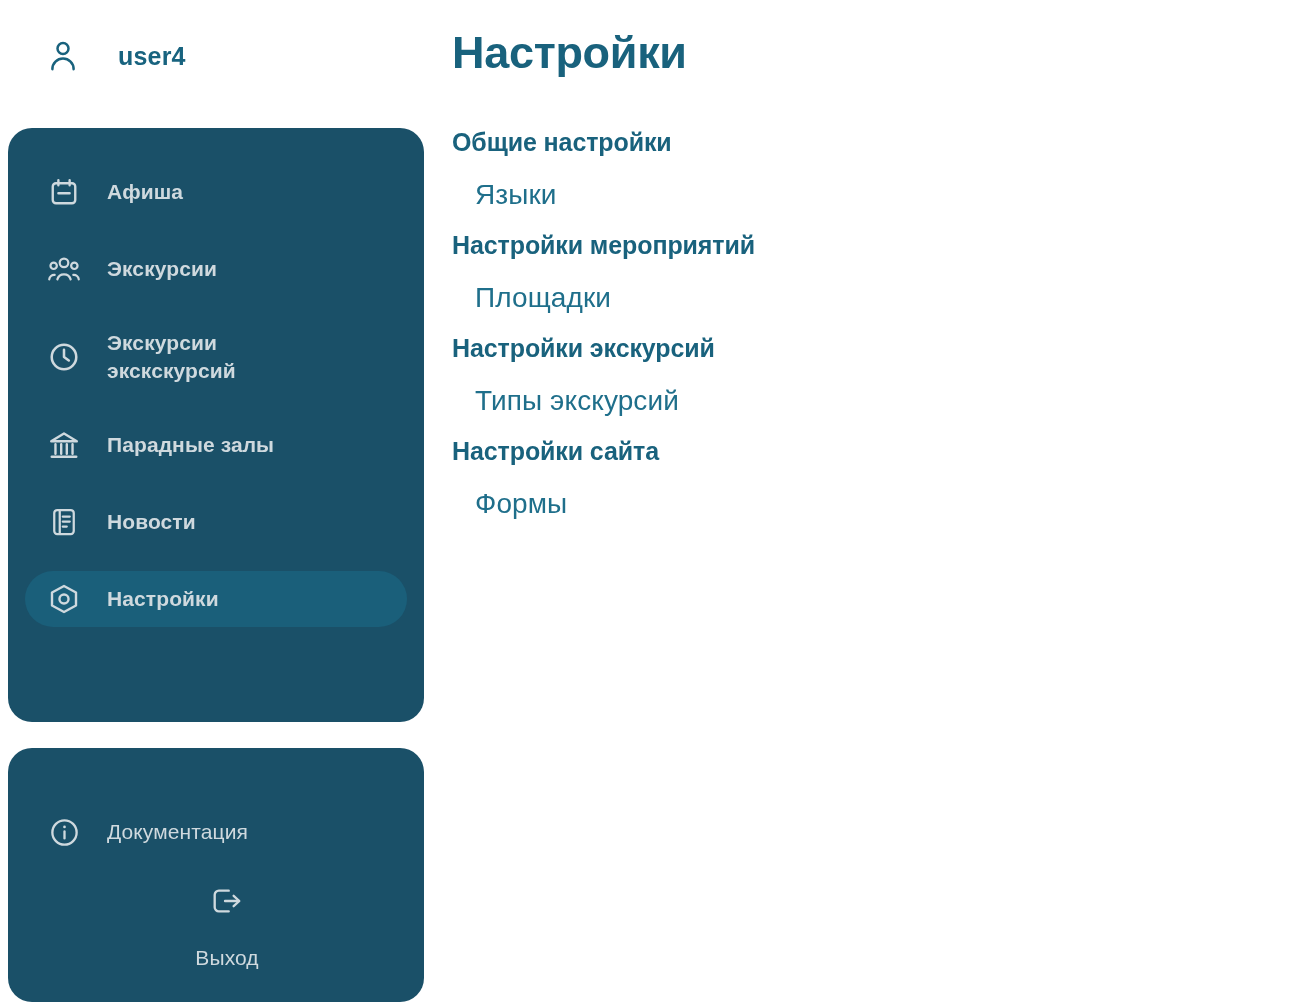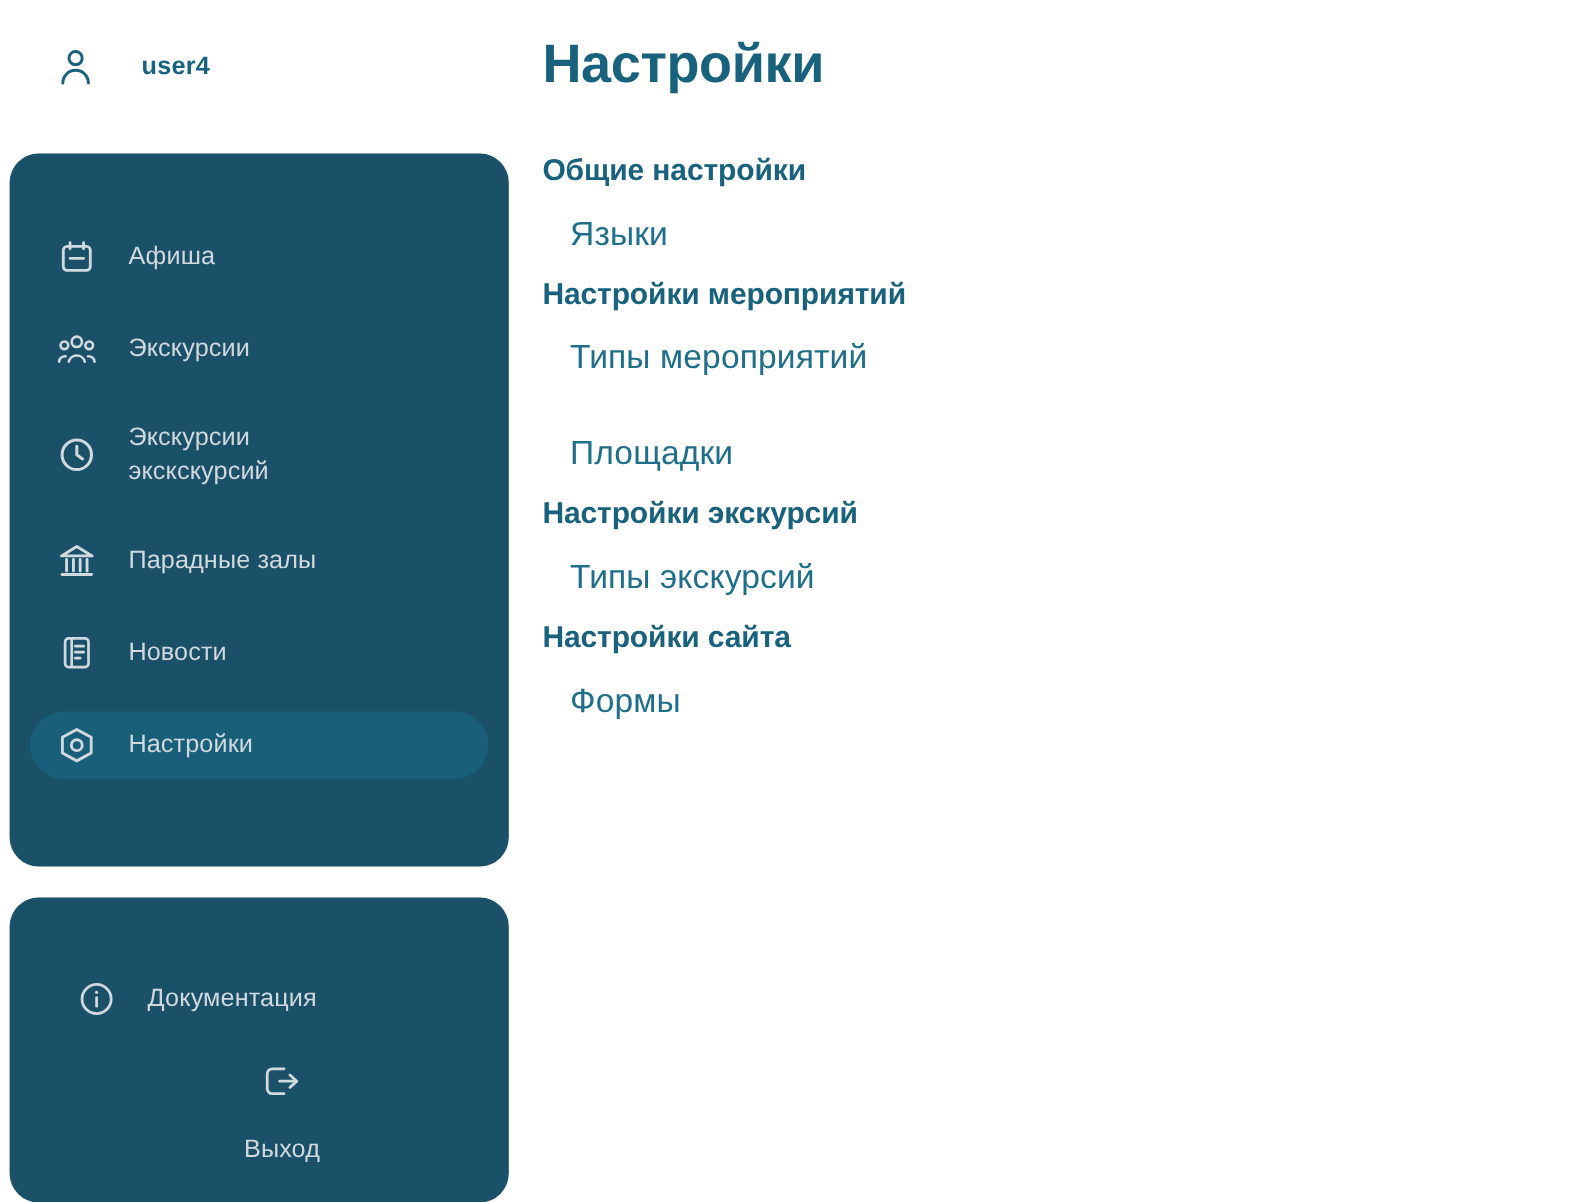--- a/index.html
+++ b/index.html
@@ -32,48 +32,48 @@
     position: absolute;
     left: 46px;
     top: 32px;
     display: flex;
     align-items: center;
     gap: 38px;
     height: 48px;
   }
   .user-row .user-icon { width: 30px; height: 34px; display: block; }
   .user-name {
-    font-size: 21px;
+    font-size: 25px;
     font-weight: 700;
     color: #18637f;
     letter-spacing: 0.2px;
     text-align: right;
   }
 
   .nav-panel {
     position: absolute;
     left: 8px;
     top: 128px;
     width: 416px;
     height: 594px;
     background: #1a5068;
     border-radius: 24px;
-    padding-top: 58px;
+    padding-top: 36px;
+    font-weight: bold;
   }
 
   .util-panel {
     position: absolute;
     left: 8px;
     top: 748px;
     width: 416px;
     height: 254px;
     background: #1a5068;
     border-radius: 24px;
     padding-top: 58px;
-    padding-left: 16px;
   }
 
   .nav-item {
     position: relative;
     display: flex;
     align-items: center;
     gap: 26px;
     height: 56px;
     margin: 0 17px;
     padding-left: 22px;
@@ -277,21 +277,20 @@
     <div class="section">
       <h2 class="section-heading">Общие настройки</h2>
       <div class="section-links">
         <a class="section-link">Языки</a>
       </div>
     </div>
 
     <div class="section">
       <h2 class="section-heading">Настройки мероприятий</h2>
       <div class="section-links">
-        <a class="section-link">Типы мероприятий</a>
         <a class="section-link">Площадки</a>
       </div>
     </div>
 
     <div class="section">
       <h2 class="section-heading">Настройки экскурсий</h2>
       <div class="section-links">
         <a class="section-link">Типы экскурсий</a>
       </div>
     </div>

